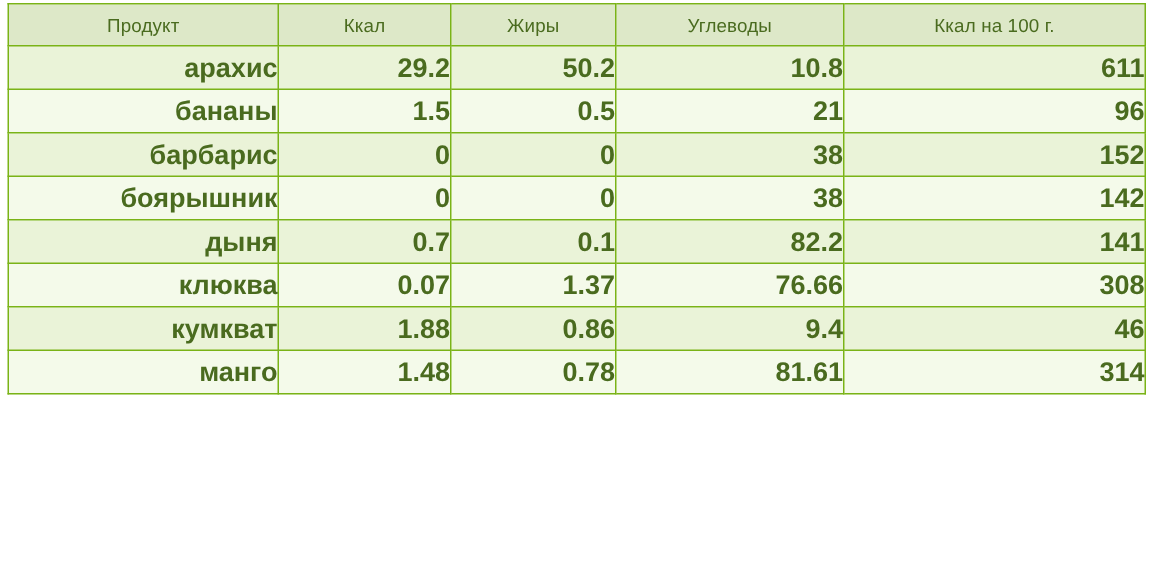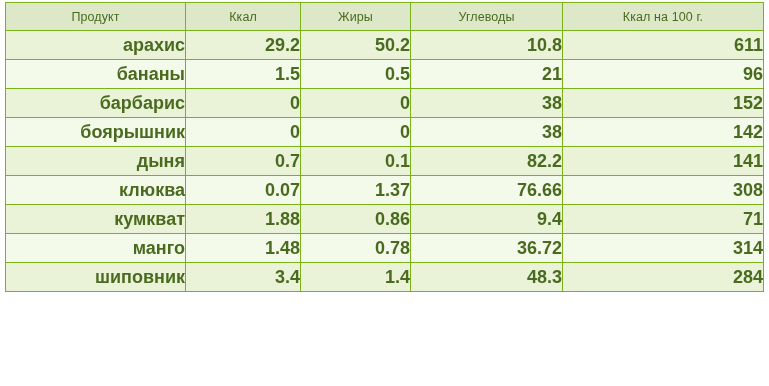--- a/index.html
+++ b/index.html
@@ -117,31 +117,24 @@
         <td>0.07</td>
         <td>1.37</td>
         <td>76.66</td>
         <td>308</td>
       </tr>
       <tr>
         <td>кумкват</td>
         <td>1.88</td>
         <td>0.86</td>
         <td>9.4</td>
-        <td>71</td>
+        <td>46</td>
       </tr>
       <tr>
         <td>манго</td>
         <td>1.48</td>
         <td>0.78</td>
-        <td>36.72</td>
+        <td>81.61</td>
         <td>314</td>
-      </tr>
-      <tr>
-        <td>шиповник</td>
-        <td>3.4</td>
-        <td>1.4</td>
-        <td>48.3</td>
-        <td>284</td>
       </tr>
     </tbody>
   </table>
 </div>
 
 </body></html>

